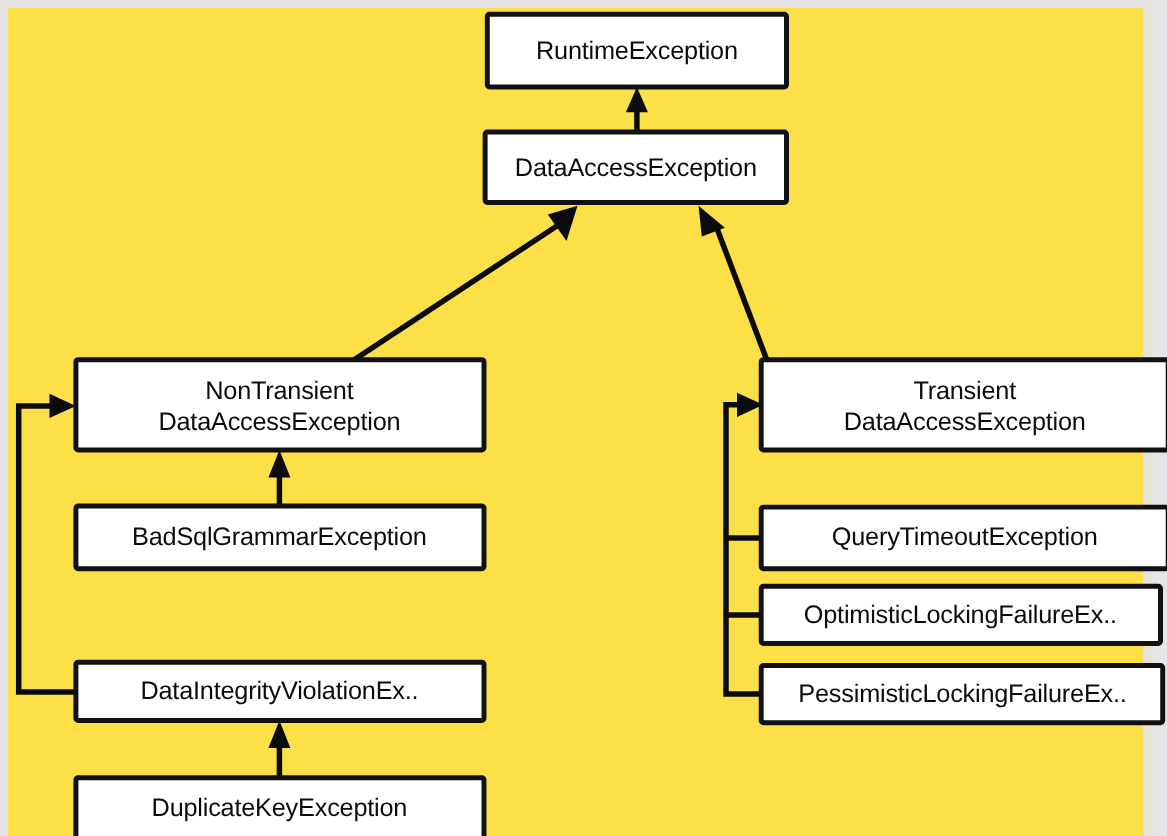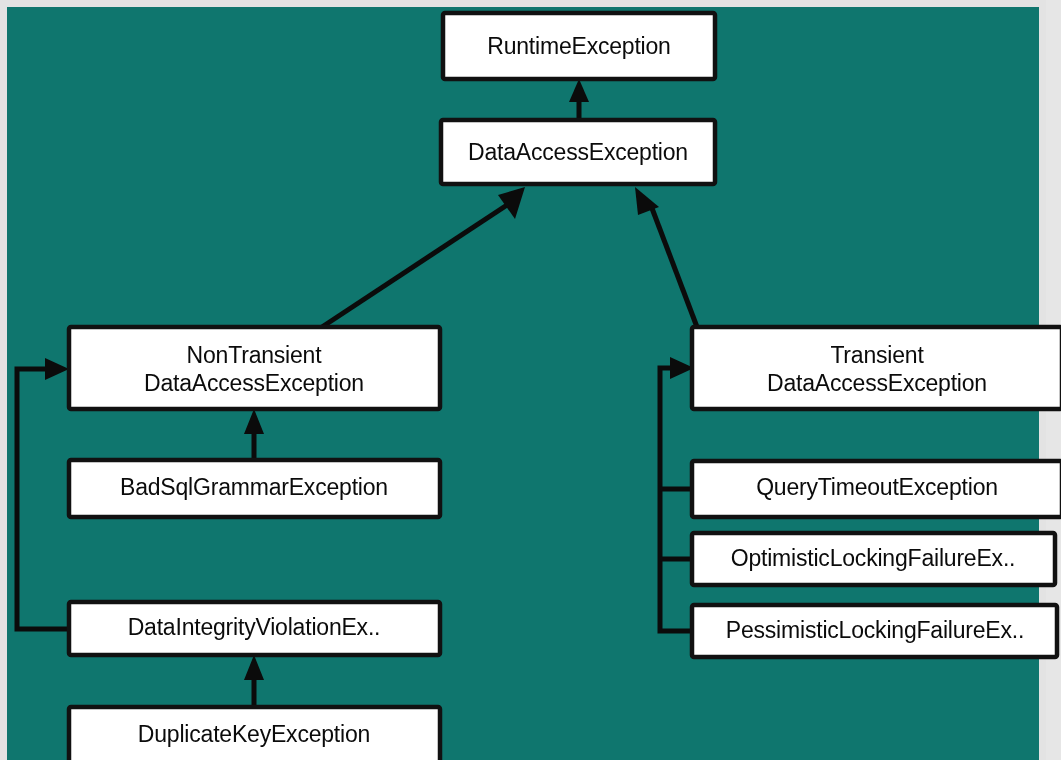--- a/index.html
+++ b/index.html
@@ -4,21 +4,21 @@
 <title>Spring DataAccessException Hierarchy</title>
 <style>
   html,body{margin:0;padding:0;}
   body{
     width:1061px;height:760px;overflow:hidden;
     background:#e6e6e6;
     font-family:"Liberation Sans","DejaVu Sans",sans-serif;
   }
   #canvas{
     position:absolute;left:0;top:0;width:1046px;height:760px;
-    background:#0f766e;
+    background:#fde047;
     border-left:7px solid #e3e3e3;
     border-top:7px solid #e3e3e3;
     border-right:7px solid #e3e3e3;
     border-bottom:0;
     box-sizing:border-box;
   }
   #diagram{position:absolute;left:0;top:0;}
   .node-rect{
     fill:#ffffff;
     stroke:#111111;

